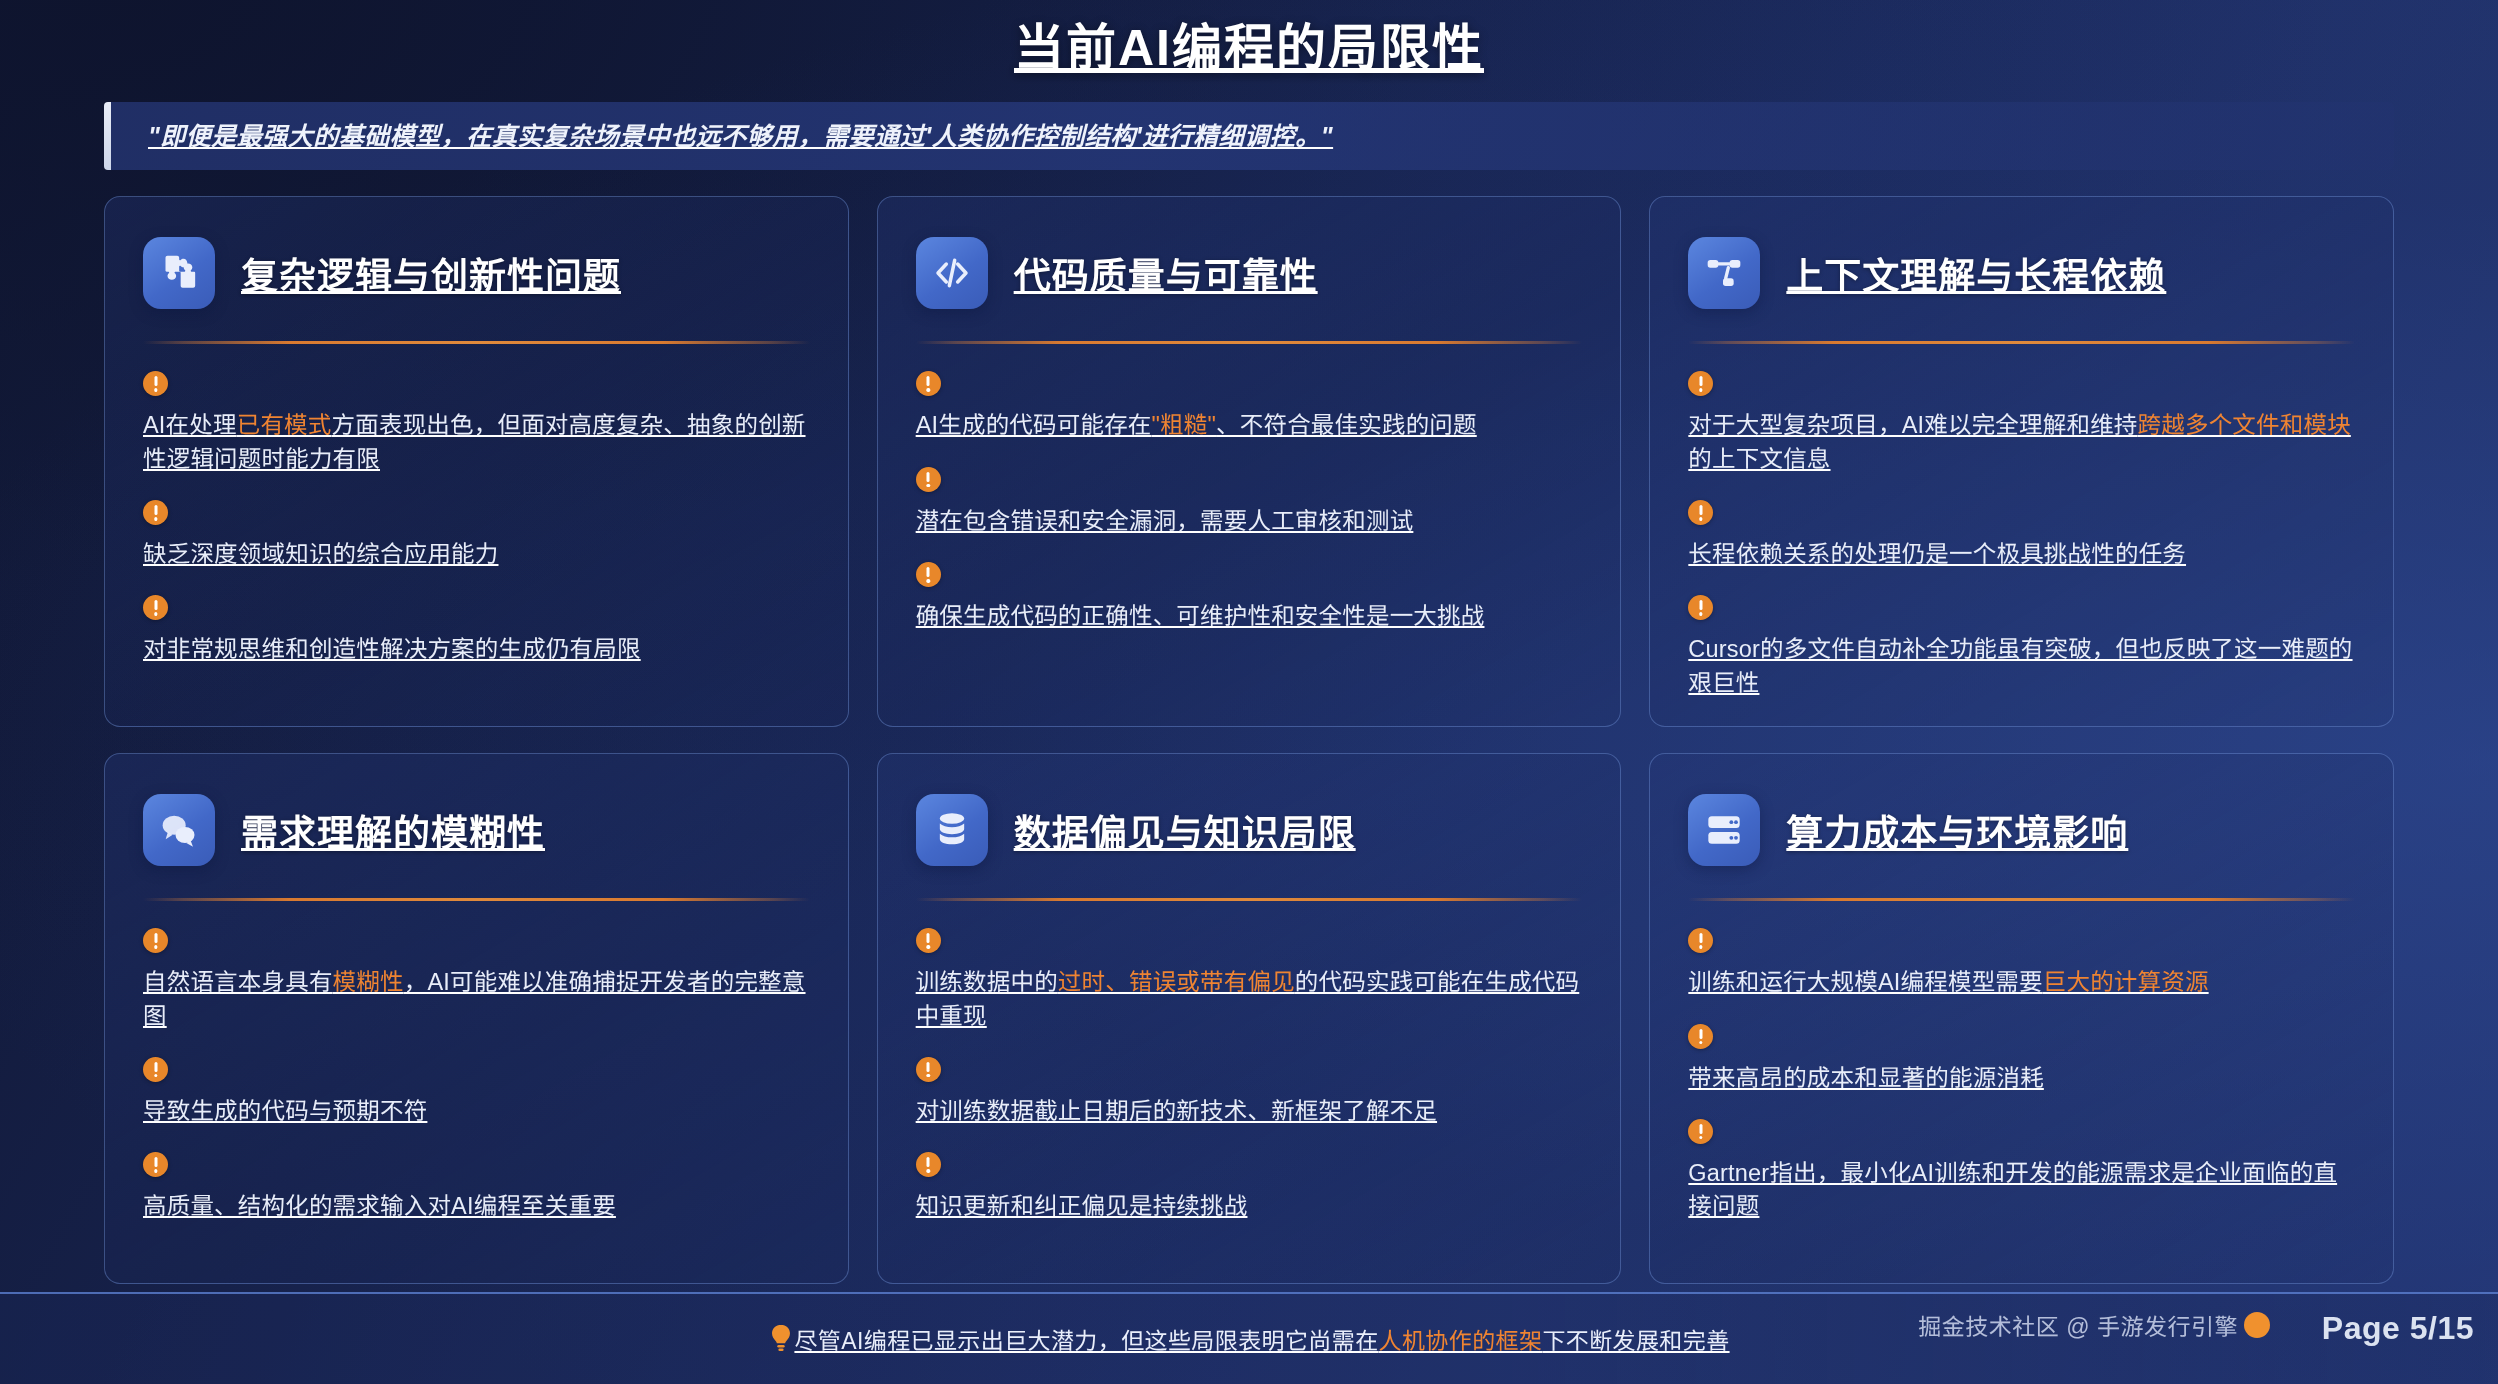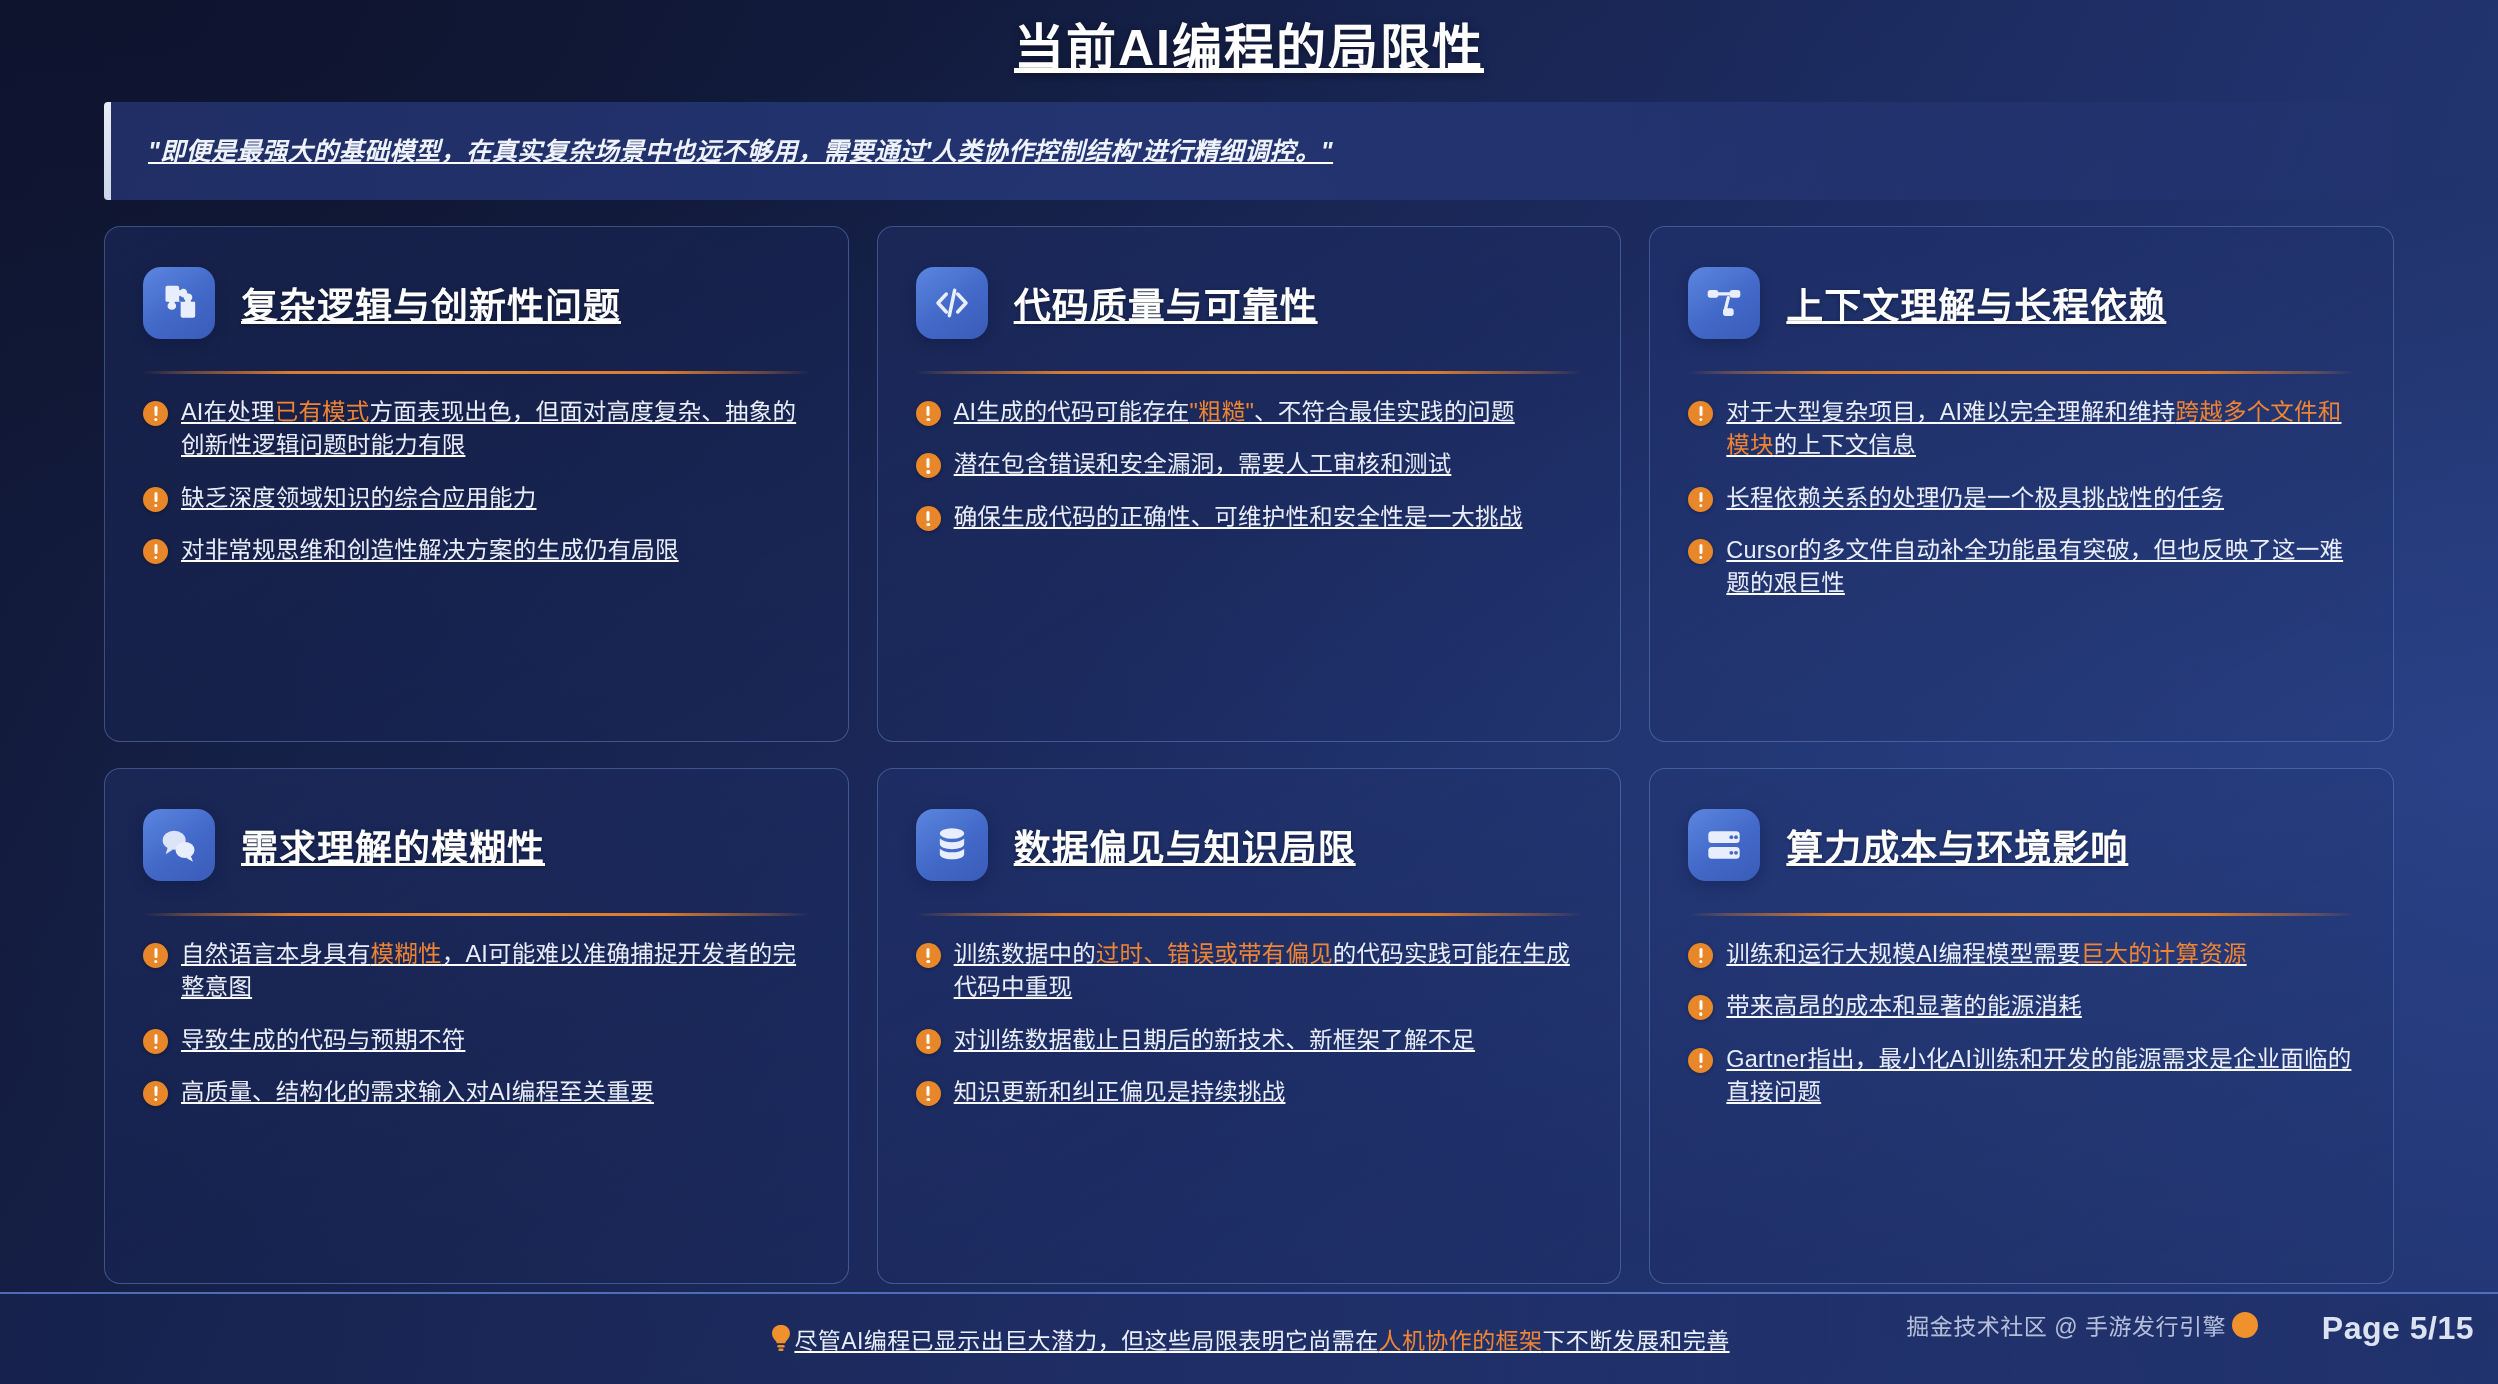--- a/index.html
+++ b/index.html
@@ -140,20 +140,21 @@
     gap: 19px;
   }
   .bullet {
     display: flex;
     align-items: flex-start;
     gap: 13px;
     font-size: 23.5px;
     line-height: 1.42;
     color: #e8edf9;
     letter-spacing: 0.2px;
+    flex-direction: column;
   }
   .bullet-icon {
     flex: none;
     width: 25px;
     height: 25px;
     margin-top: 5px;
     border-radius: 50%;
     background: #e8872a;
     position: relative;
     box-shadow: 0 1px 4px rgba(0,0,0,0.3);
@@ -195,21 +196,21 @@
     align-items: center;
     font-size: 23px;
     color: #e9eefb;
     letter-spacing: 0.4px;
     white-space: nowrap;
   }
   .bulb-icon { width: 26px; height: 32px; flex: none; }
 
   .watermark {
     position: absolute;
-    right: 240px;
+    right: 228px;
     top: 14px;
     font-size: 23px;
     color: rgba(222,230,248,0.78);
     white-space: nowrap;
     letter-spacing: 0.5px;
     display: flex;
     align-items: center;
     gap: 6px;
   }
   .wm-avatar {

